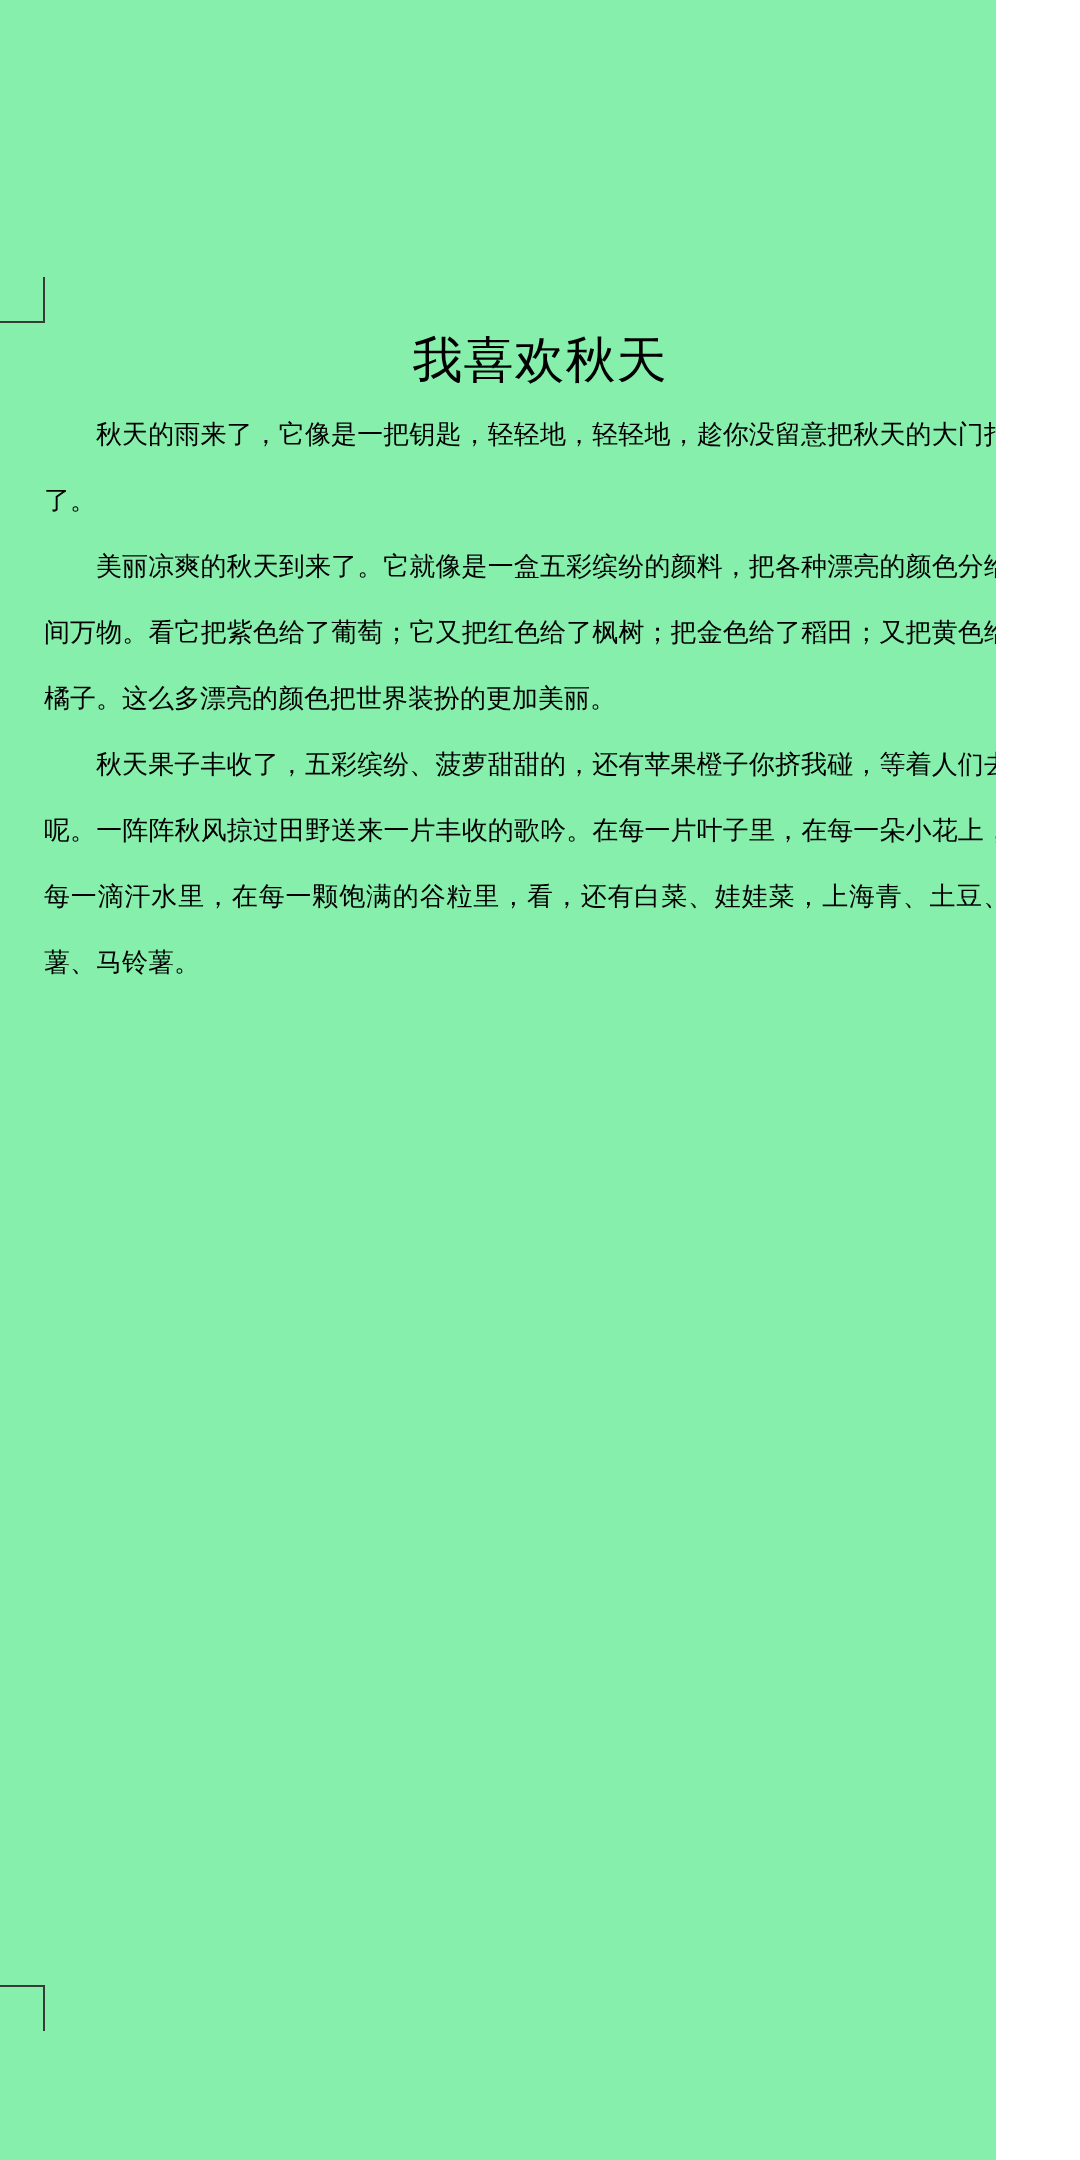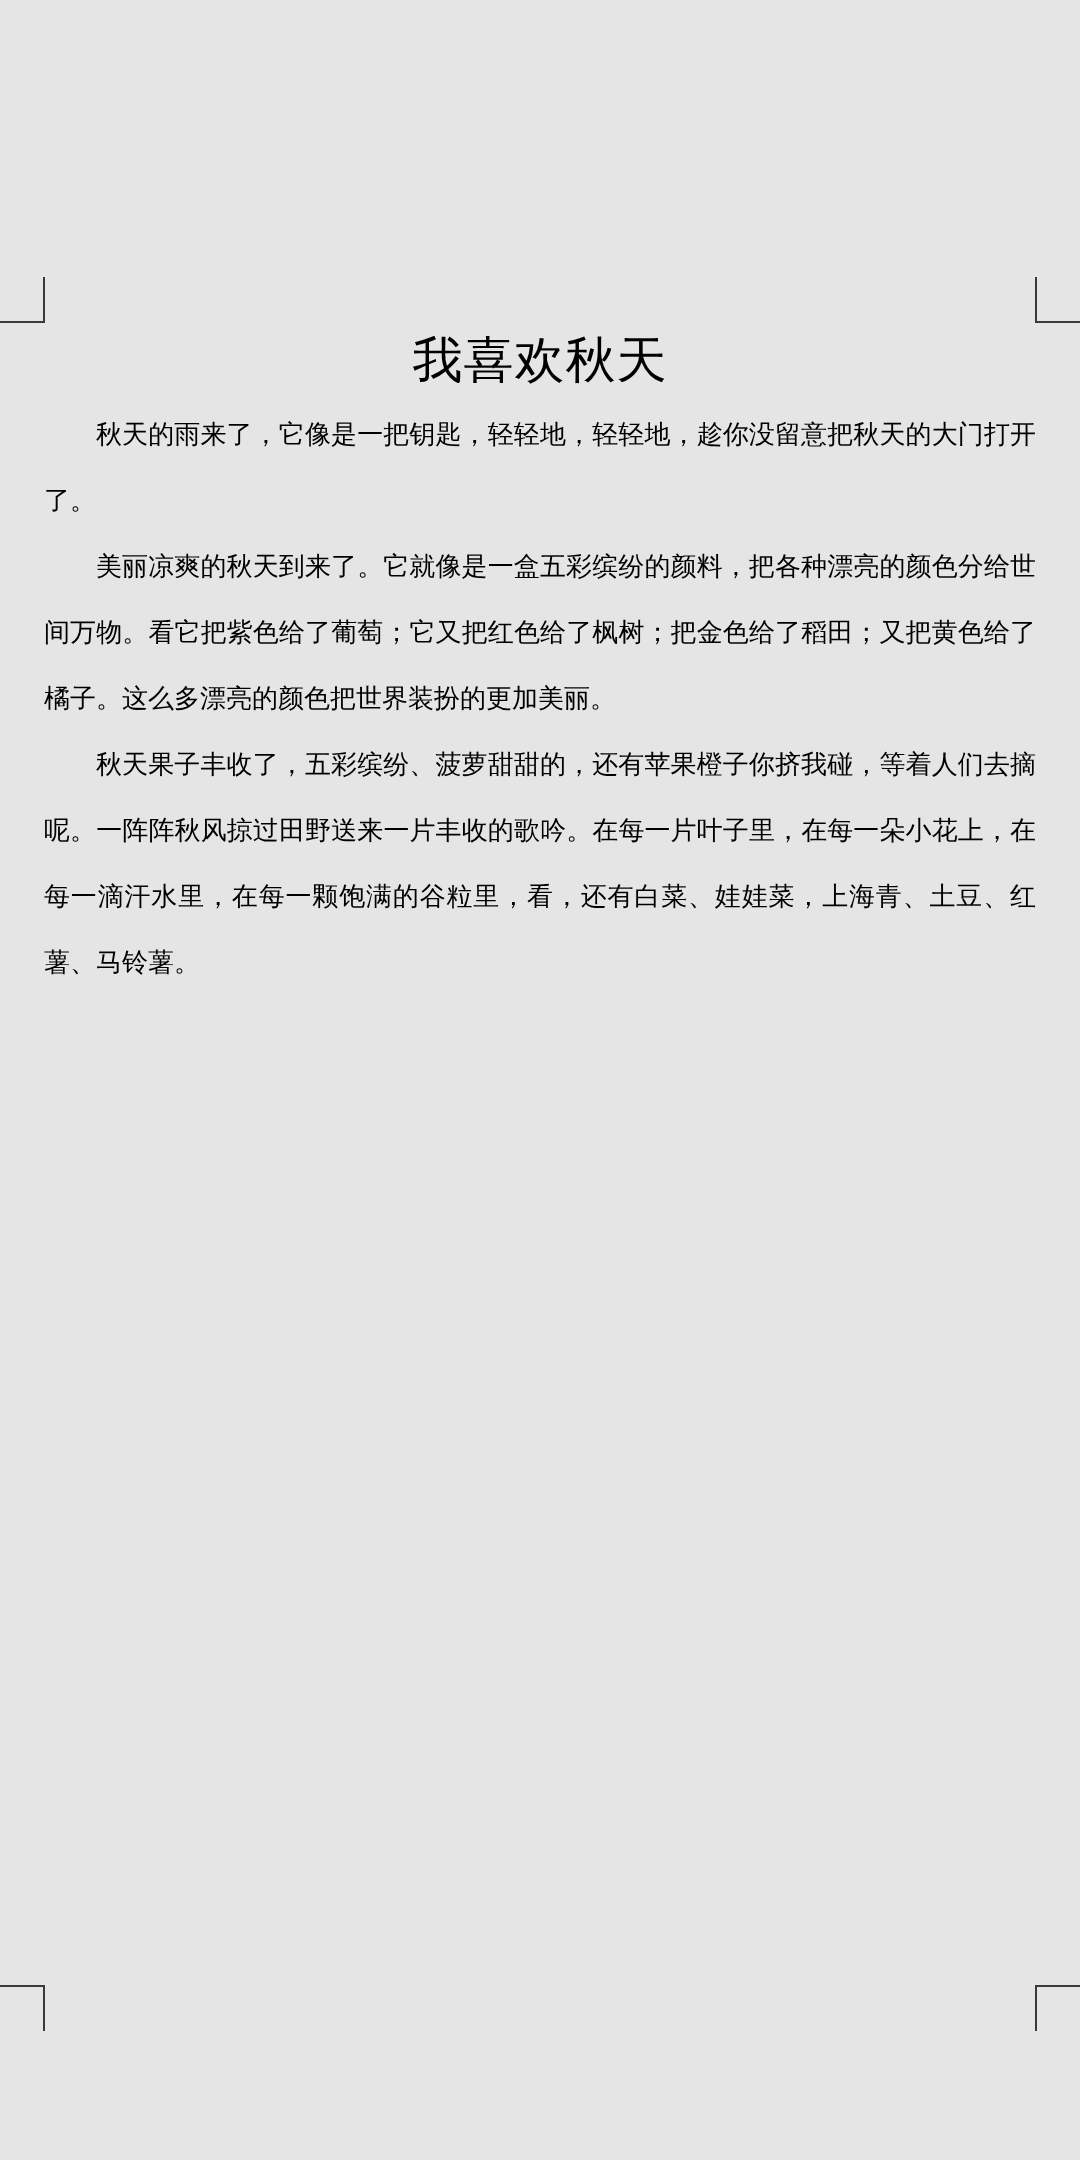--- a/index.html
+++ b/index.html
@@ -2,23 +2,23 @@
 <html><head>
 <meta charset="utf-8">
 <style>
   html, body {
     margin: 0;
     padding: 0;
     background: #ffffff;
   }
   .page {
     position: relative;
-    width: 1080px;
+    width: 996px;
     height: 2160px;
-    background: #e5e5e5;
+    background: #86efac;
     overflow: hidden;
     font-family: "Liberation Sans", sans-serif;
     color: #000000;
   }
 
   
   .mark { position: absolute; }
   .mark .bar { position: absolute; background: #3a3a3a; }
 
   

